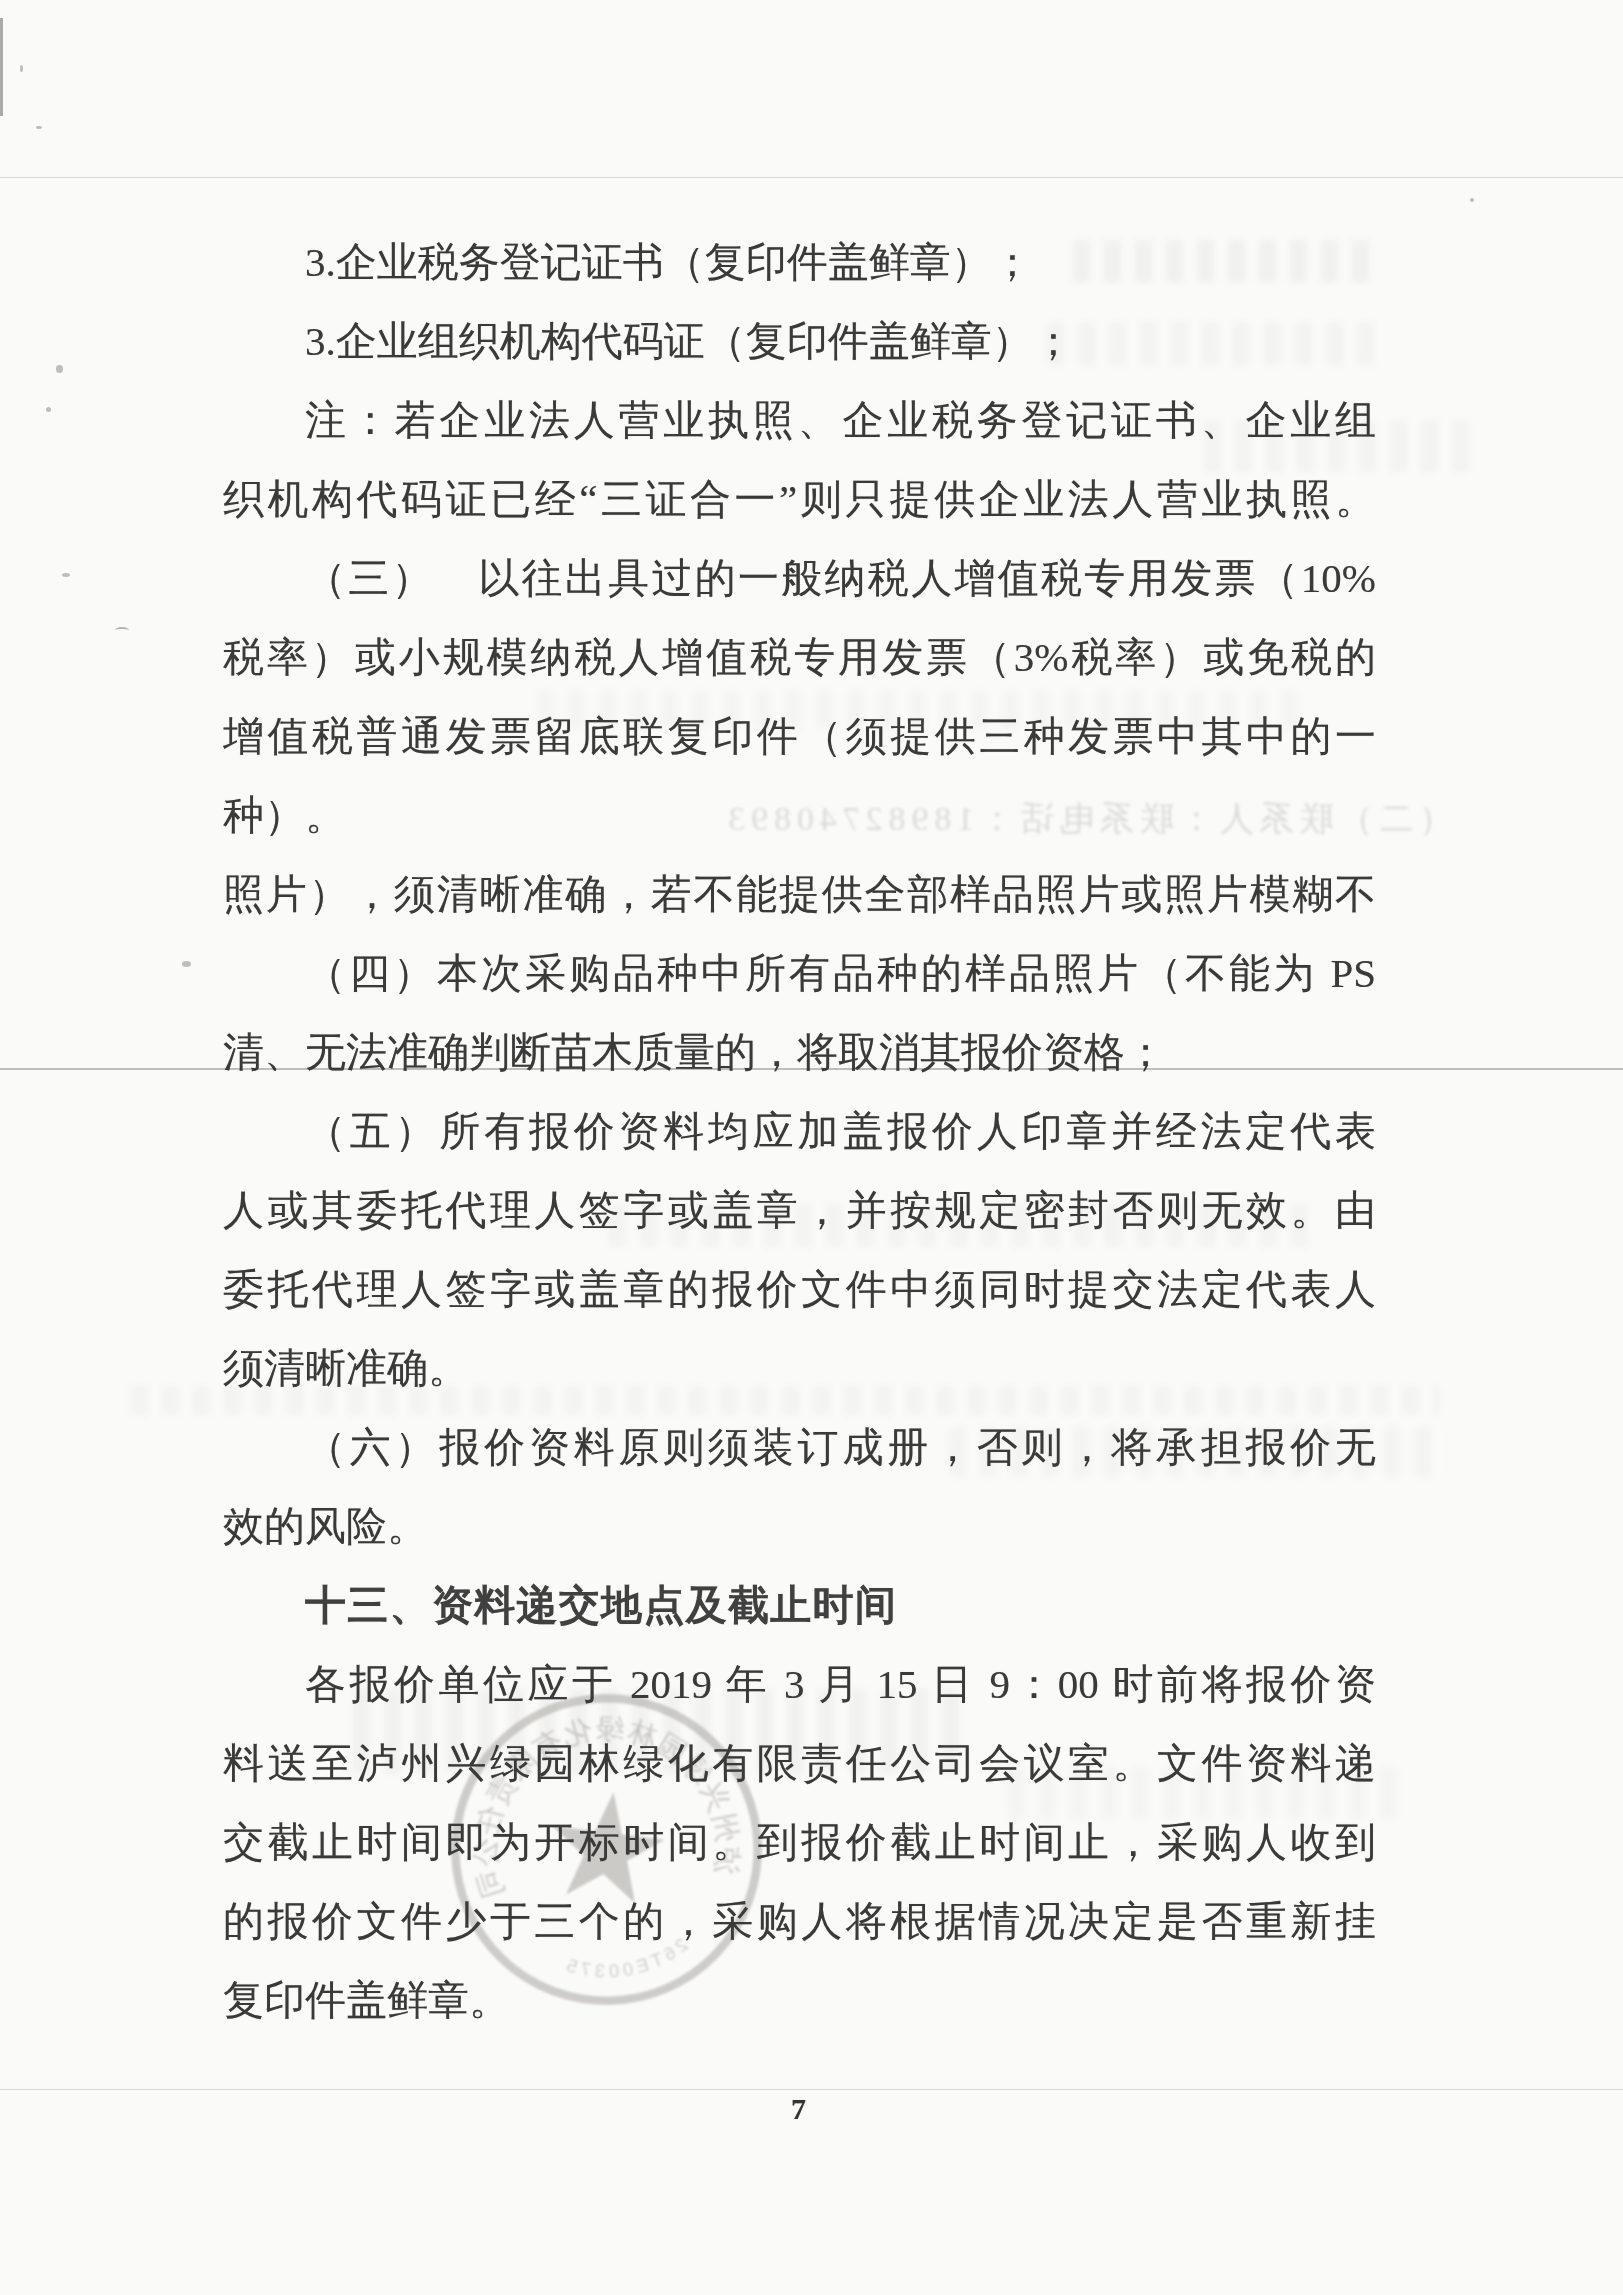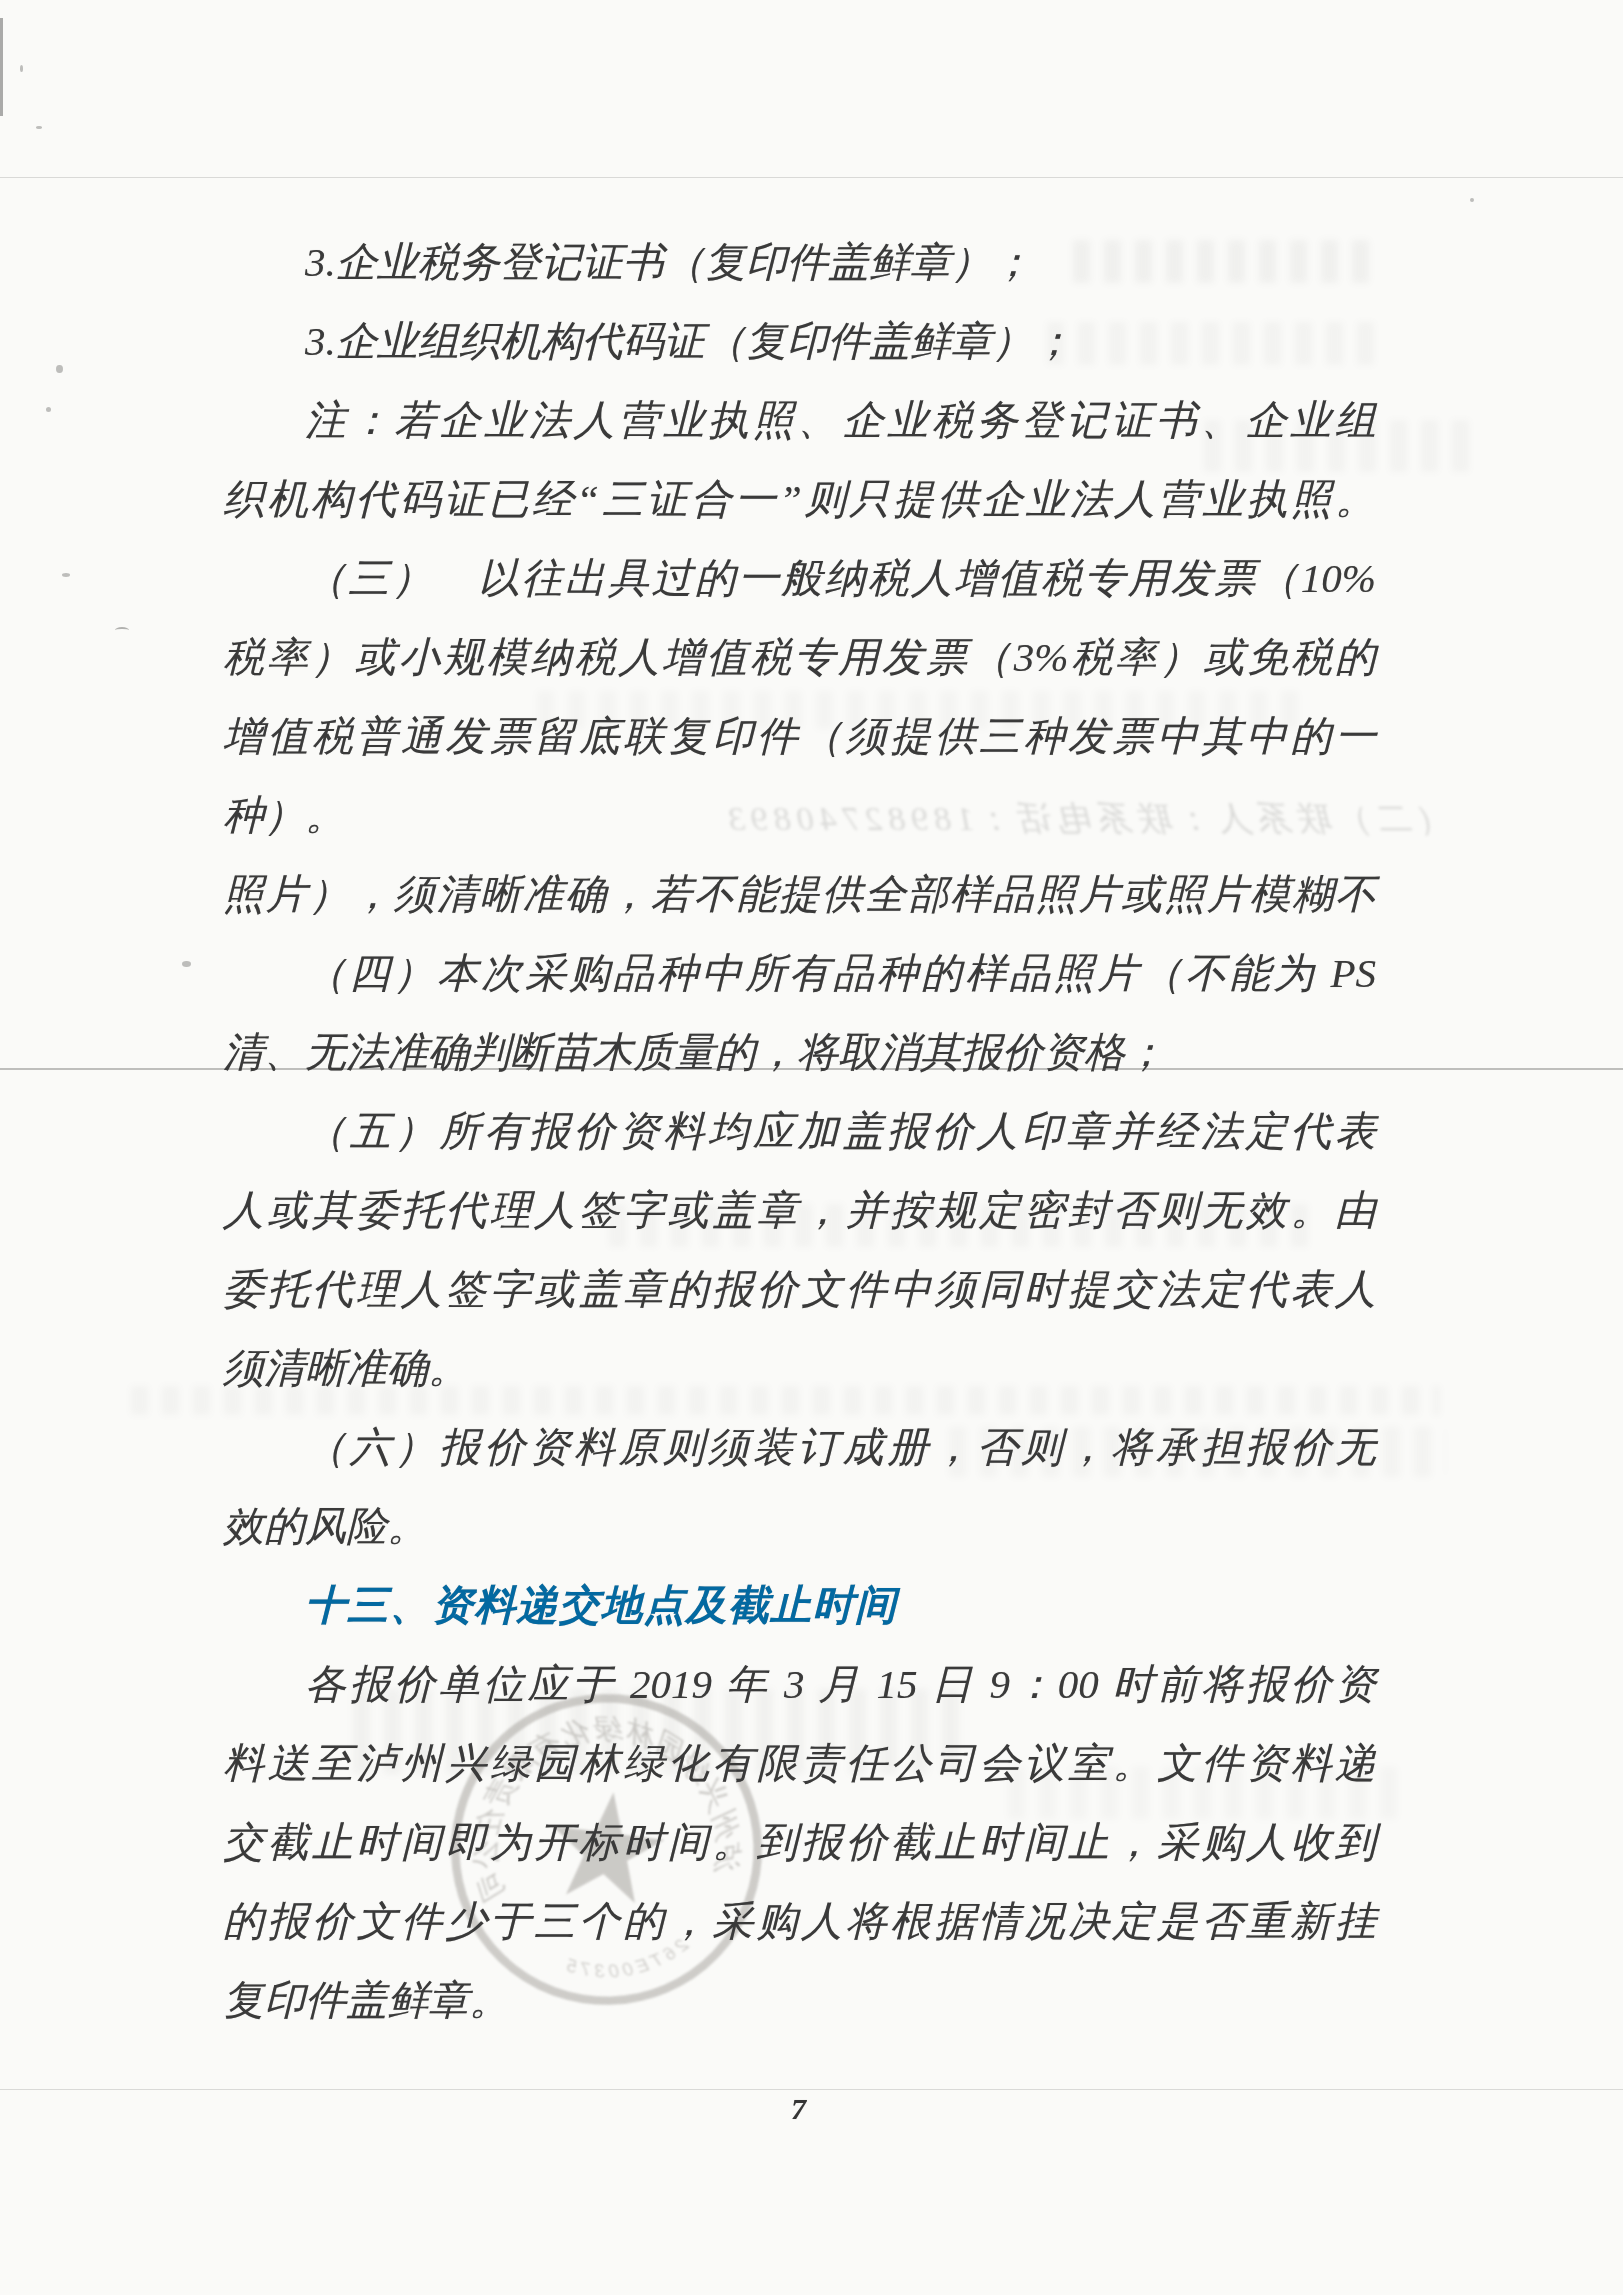--- a/index.html
+++ b/index.html
@@ -1,15 +1,15 @@
 <!DOCTYPE html>
 <html style="font-size:10.5px"><head>
 <meta charset="utf-8">
 <style>
-  * { box-sizing: border-box; font-style: italic; }
+  * { box-sizing: border-box; }
   html, body { margin: 0; padding: 0; }
   body { background: #fafaf8; font-family: "Liberation Serif", "DejaVu Serif", serif; }
 
   .page {
     position: relative;
     width: 1623px;
     height: 2295px;
     background: #fafaf8;
     overflow: hidden;
   }
@@ -30,21 +30,21 @@
     text-align-last: justify;
     text-justify: inter-character;
     white-space: nowrap;
     text-shadow: 0 0 0.7px rgba(40,40,40,.38);
   }
   .ln.short { text-align-last: left; }
   .ln.ind { text-indent: 2em; }
   .ln.head {
     font-family: "Liberation Sans", "DejaVu Sans", sans-serif;
     font-weight: bold;
-    color: #0369a1;
+    color: #404040;
     letter-spacing: 1.3px;
   }
 
   
   .pageno {
     position: absolute;
     left: 0; right: 26px;
     top: 2092px;
     text-align: center;
     font-size: 30px;

